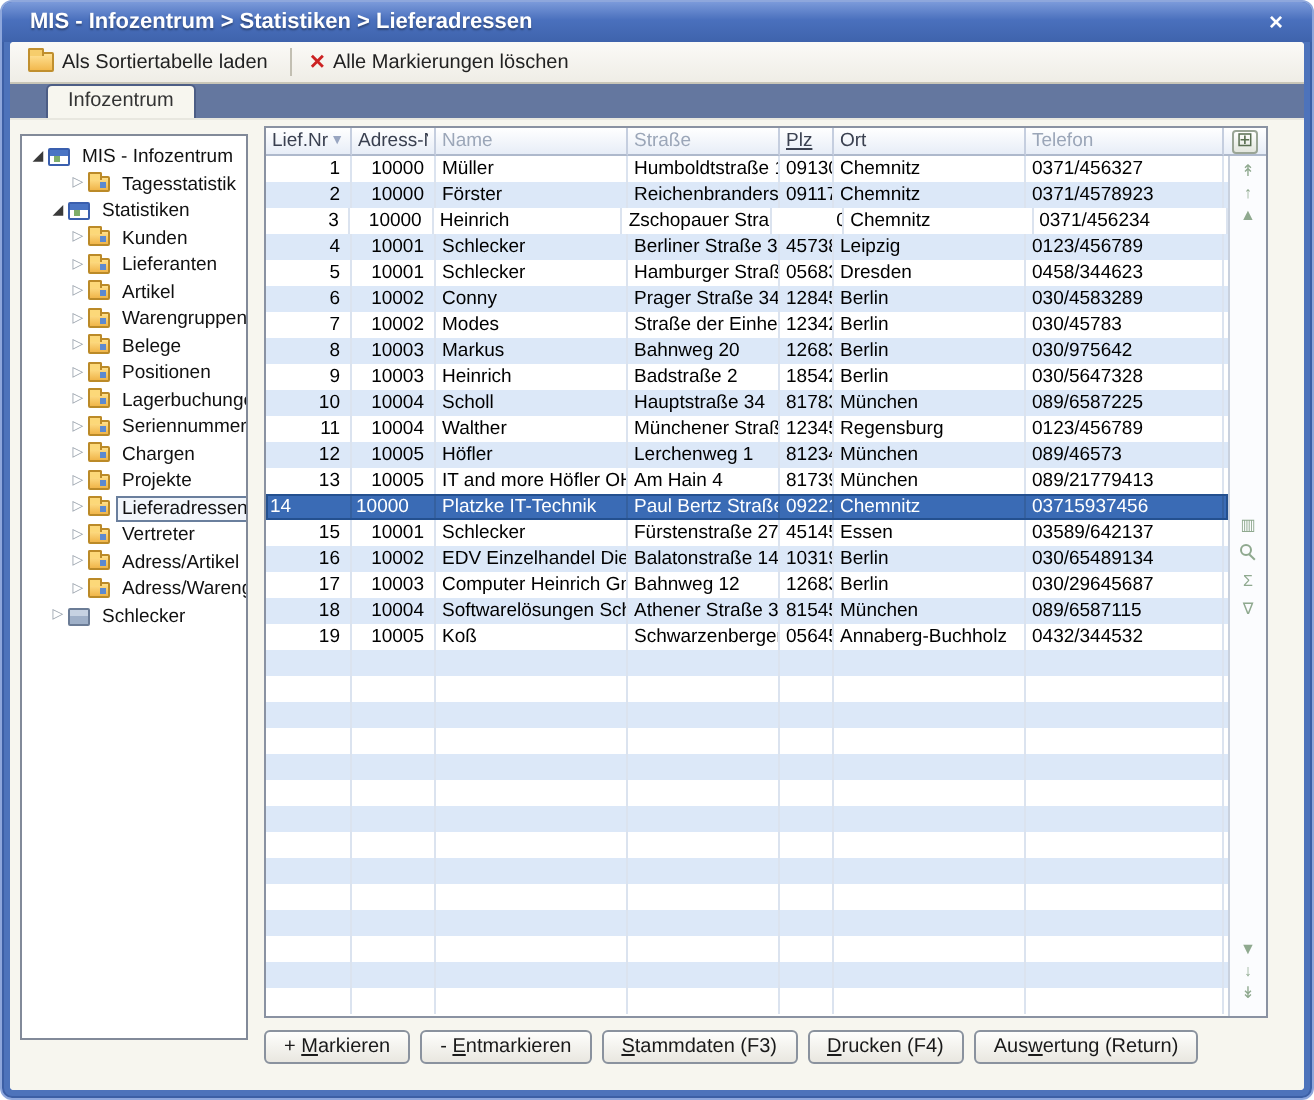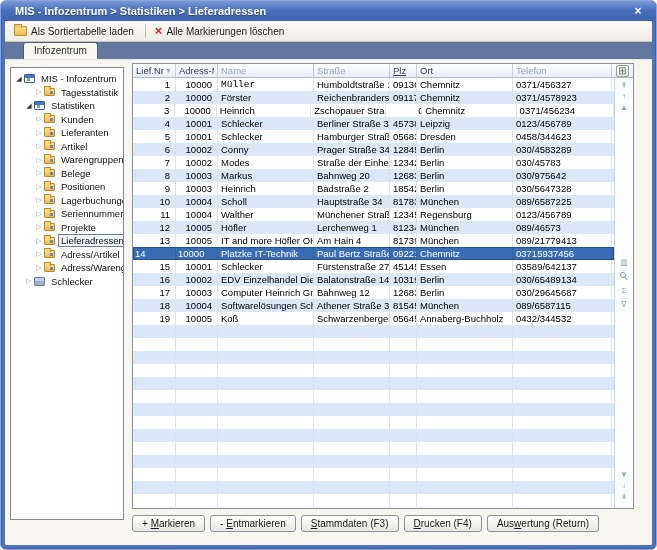--- a/index.html
+++ b/index.html
@@ -171,26 +171,36 @@
             <span class="tree-label">Lagerbuchungen</span>
           </div>
           <div class="tree-row" style="padding-left: 24px;">
             <span class="exp c">▷</span>
             <span class="tico folder-ico"></span>
             <span class="tree-label">Seriennummern</span>
           </div>
           <div class="tree-row" style="padding-left: 24px;">
             <span class="exp c">▷</span>
             <span class="tico folder-ico"></span>
+            <span class="tree-label">Chargen</span>
+          </div>
+          <div class="tree-row" style="padding-left: 24px;">
+            <span class="exp c">▷</span>
+            <span class="tico folder-ico"></span>
             <span class="tree-label">Projekte</span>
           </div>
           <div class="tree-row" style="padding-left: 24px;">
             <span class="exp c">▷</span>
             <span class="tico folder-ico"></span>
             <span class="tree-label sel">Lieferadressen</span>
+          </div>
+          <div class="tree-row" style="padding-left: 24px;">
+            <span class="exp c">▷</span>
+            <span class="tico folder-ico"></span>
+            <span class="tree-label">Vertreter</span>
           </div>
           <div class="tree-row" style="padding-left: 24px;">
             <span class="exp c">▷</span>
             <span class="tico folder-ico"></span>
             <span class="tree-label">Adress/Artikel</span>
           </div>
           <div class="tree-row" style="padding-left: 24px;">
             <span class="exp c">▷</span>
             <span class="tico folder-ico"></span>
             <span class="tree-label">Adress/Warengruppen</span>
@@ -227,21 +237,21 @@
             </div>
             <div class="hcorner">
               <span class="chooser-btn">⊞</span>
             </div>
           </div>
         <div class="gmain">
           <div class="gcols">
               <div class="grow">
                 <div class="gcell r" style="width: 43px;">1</div>
                 <div class="gcell r" style="width: 42px;">10000</div>
-                <div class="gcell" style="width: 96px; font-family: Liberation Mono, monospace;">Müller</div>
+                <div class="gcell" style="width: 96px;">Müller</div>
                 <div class="gcell" style="width: 76px;">Humboldtstraße 10</div>
                 <div class="gcell" style="width: 27px;">09130</div>
                 <div class="gcell" style="width: 96px;">Chemnitz</div>
                 <div class="gcell" style="width: 99px;">0371/456327</div>
               </div>
               <div class="grow alt">
                 <div class="gcell r" style="width: 43px;">2</div>
                 <div class="gcell r" style="width: 42px;">10000</div>
                 <div class="gcell" style="width: 96px;">Förster</div>
                 <div class="gcell" style="width: 76px;">Reichenbranderstraße 3</div>

